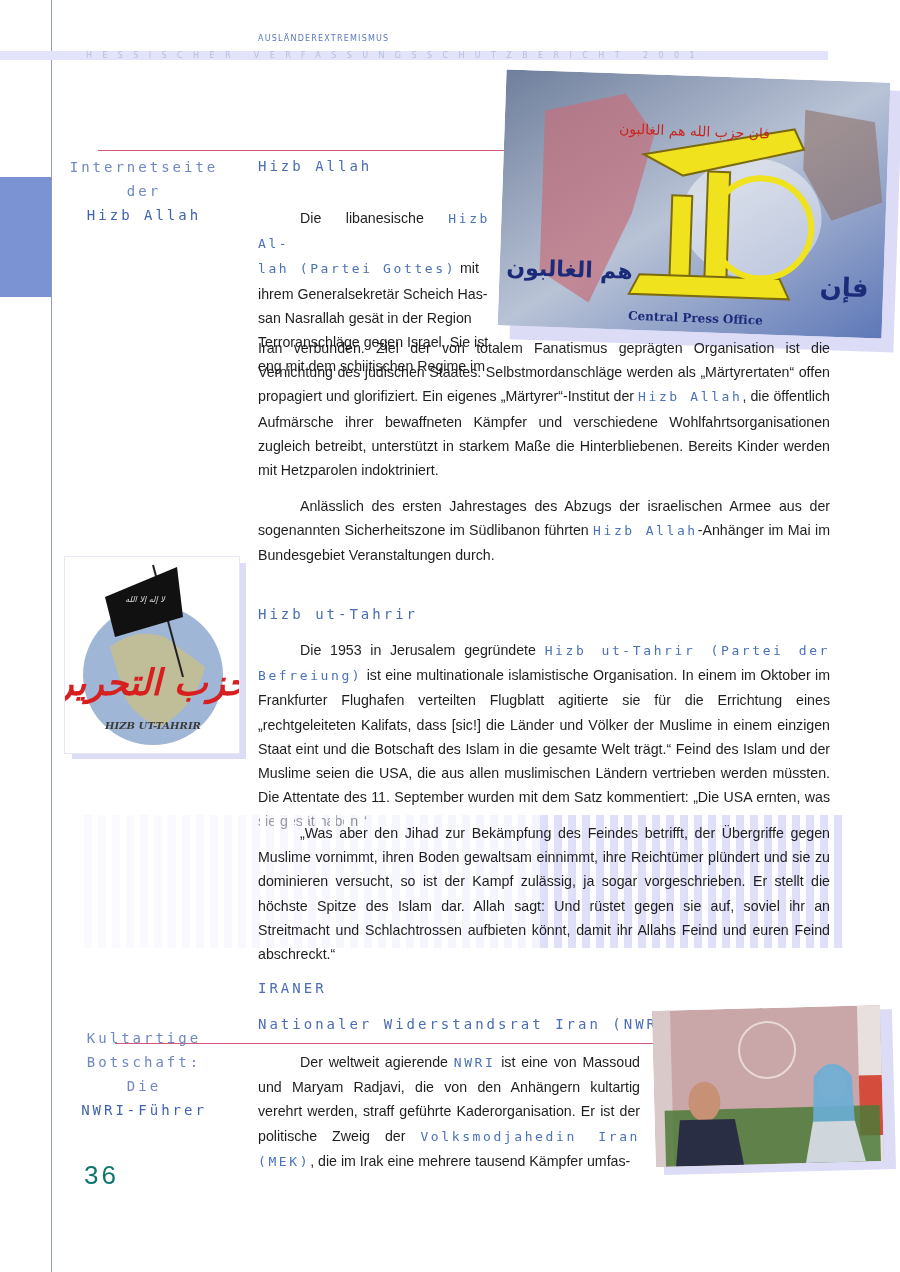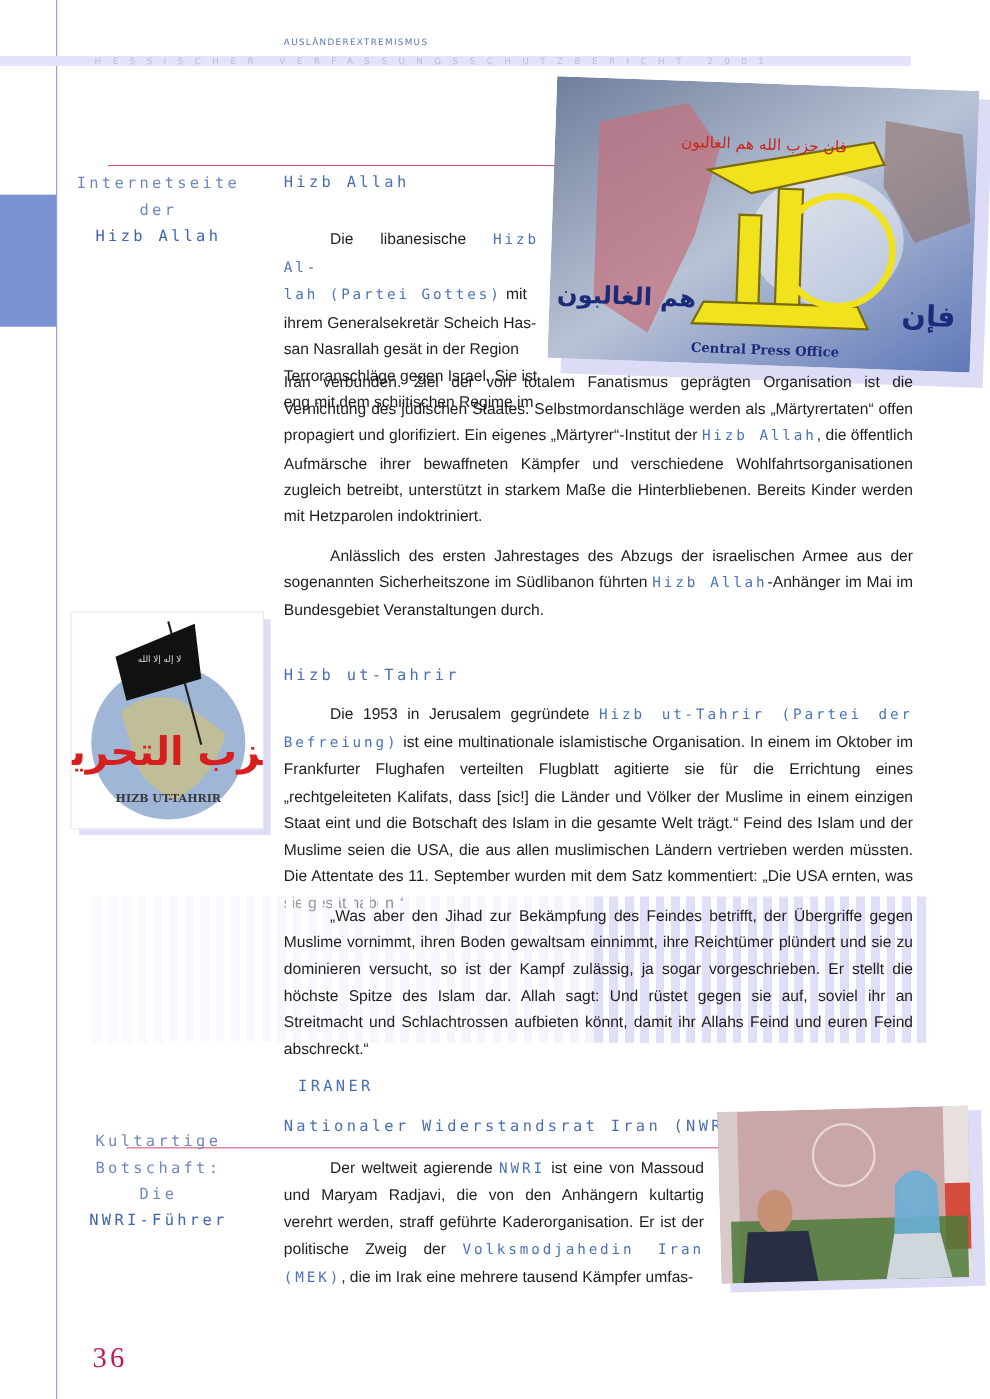--- a/index.html
+++ b/index.html
@@ -54,22 +54,22 @@
     content: ""; position: absolute; inset: 0;
     background: linear-gradient(90deg, rgba(255,255,255,0.55) 0%, rgba(255,255,255,0) 70%);
   }
   .quote-bg-right {
     position: absolute; left: 540px; top: 815px; width: 304px; height: 133px;
     background: repeating-linear-gradient(90deg,
       #dadaf8 0px, #dadaf8 8px, #ffffff 8px, #ffffff 14px);
     opacity: 0.85;
   }
   .page-number {
-    position: absolute; left: 84px; top: 1220px; font-size: 26px; color: #be185d; letter-spacing: 3px;
-    font-family: Liberation Serif, serif;
+    position: absolute; left: 84px; top: 1160px; font-size: 26px; color: #0f766e; letter-spacing: 3px;
+    font-family: Liberation Sans, sans-serif;
   }
 </style>
 </head>
 <body>
 
 <div class="vline"></div>
 <div class="side-block"></div>
 
 <div class="running-head">AUSLÄNDEREXTREMISMUS</div>
 <div class="header-band"></div>
@@ -122,21 +122,21 @@
 
 <div class="para" style="left:258px; top:336px; width:572px;">
   <span>Iran verbunden. Ziel der von totalem Fanatismus geprägten Organisation ist die Vernichtung des jüdischen Staates. Selbstmordanschläge werden als „Märtyrertaten“ offen propagiert und glorifiziert. Ein eigenes „Märtyrer“-Institut der </span><span class="hl">Hizb Allah</span><span>, die öffentlich Aufmärsche ihrer bewaffneten Kämpfer und verschiedene Wohlfahrtsorganisationen zugleich betreibt, unterstützt in starkem Maße die Hinterbliebenen. Bereits Kinder werden mit Hetzparolen indoktriniert.</span>
 </div>
 
 <div class="para" style="left:258px; top:494px; width:572px;">
   <span class="ind"></span><span>Anlässlich des ersten Jahrestages des Abzugs der israelischen Armee aus der sogenannten Sicherheitszone im Südlibanon führten </span><span class="hl">Hizb Allah</span><span>-Anhänger im Mai im Bundesgebiet Veranstaltungen durch.</span>
 </div>
 
 <div class="photo-shadow" style="left:72px; top:563px; width:174px; height:196px;"></div>
-<div class="photo" style="left:64px; top:556px; width:174px; height:196px; background:#ffffff; border:1px solid #e6e6f6;">
+<div class="photo" style="left:64px; top:556px; width:174px; height:196px; background:#ffffff; border:1px solid #e6e6f6;font-style:italic;">
   <svg width="174" height="196" viewBox="0 0 174 196">
     <circle cx="88" cy="118" r="70" fill="#9fb6d6"></circle>
     <path d="M45 90 Q70 70 100 80 Q120 95 140 110 Q130 150 95 170 Q70 160 60 140 Z" fill="#c8c18a" opacity="0.8"></path>
     <line x1="88" y1="8" x2="118" y2="120" stroke="#222" stroke-width="2"></line>
     <path d="M40 40 L112 10 L118 60 L50 80 Z" fill="#111"></path>
     <text x="80" y="45" font-size="8" fill="#ddd" font-family="DejaVu Sans, sans-serif" text-anchor="middle">لا إله إلا الله</text>
     <text x="88" y="138" font-size="36" fill="#d71f1f" font-weight="bold" font-family="DejaVu Sans, sans-serif" text-anchor="middle">حزب التحرير</text>
     <text x="88" y="172" font-size="10" fill="#3a3a3a" font-weight="bold" font-family="DejaVu Serif, serif" text-anchor="middle">HIZB UT-TAHRIR</text>
   </svg>
 </div>
@@ -146,21 +146,21 @@
 <div class="para" style="left:258px; top:638px; width:572px;">
   <span class="ind"></span><span>Die 1953 in Jerusalem gegründete </span><span class="hl">Hizb ut-Tahrir (Partei der Befreiung)</span><span> ist eine multinationale islamistische Organisation. In einem im Oktober im Frankfurter Flughafen verteilten Flugblatt agitierte sie für die Errichtung eines „rechtgeleiteten Kalifats, dass [sic!] die Länder und Völker der Muslime in einem einzigen Staat eint und die Botschaft des Islam in die gesamte Welt trägt.“ Feind des Islam und der Muslime seien die USA, die aus allen muslimischen Ländern vertrieben werden müssten. Die Attentate des 11. September wurden mit dem Satz kommentiert: „Die USA ernten, was sie gesät haben.“</span>
 </div>
 
 <div class="quote-bg"></div>
 <div class="quote-bg-right"></div>
 <div class="para" style="left:258px; top:821px; width:572px;">
   <span class="ind"></span><span>„Was aber den Jihad zur Bekämpfung des Feindes betrifft, der Übergriffe gegen Muslime vornimmt, ihren Boden gewaltsam einnimmt, ihre Reichtümer plündert und sie zu dominieren versucht, so ist der Kampf zulässig, ja sogar vorgeschrieben. Er stellt die höchste Spitze des Islam dar. Allah sagt: Und rüstet gegen sie auf, soviel ihr an Streitmacht und Schlachtrossen aufbieten könnt, damit ihr Allahs Feind und euren Feind abschreckt.“</span>
 </div>
 
-<div class="heading" style="left:271px; top:980px;">IRANER</div>
+<div class="heading" style="left:258px; top:980px;">IRANER</div>
 <div class="heading" style="left:258px; top:1016px;">Nationaler Widerstandsrat Iran (NWRI)</div>
 <div class="red-rule" style="left:115px; top:1043px; width:570px;"></div>
 
 <div class="margin-note" style="left:60px; top:1026px; width:168px;">
   <div>Kultartige</div>
   <div>Botschaft:</div>
   <div>Die</div>
   <div class="dark">NWRI-Führer</div>
 </div>
 

